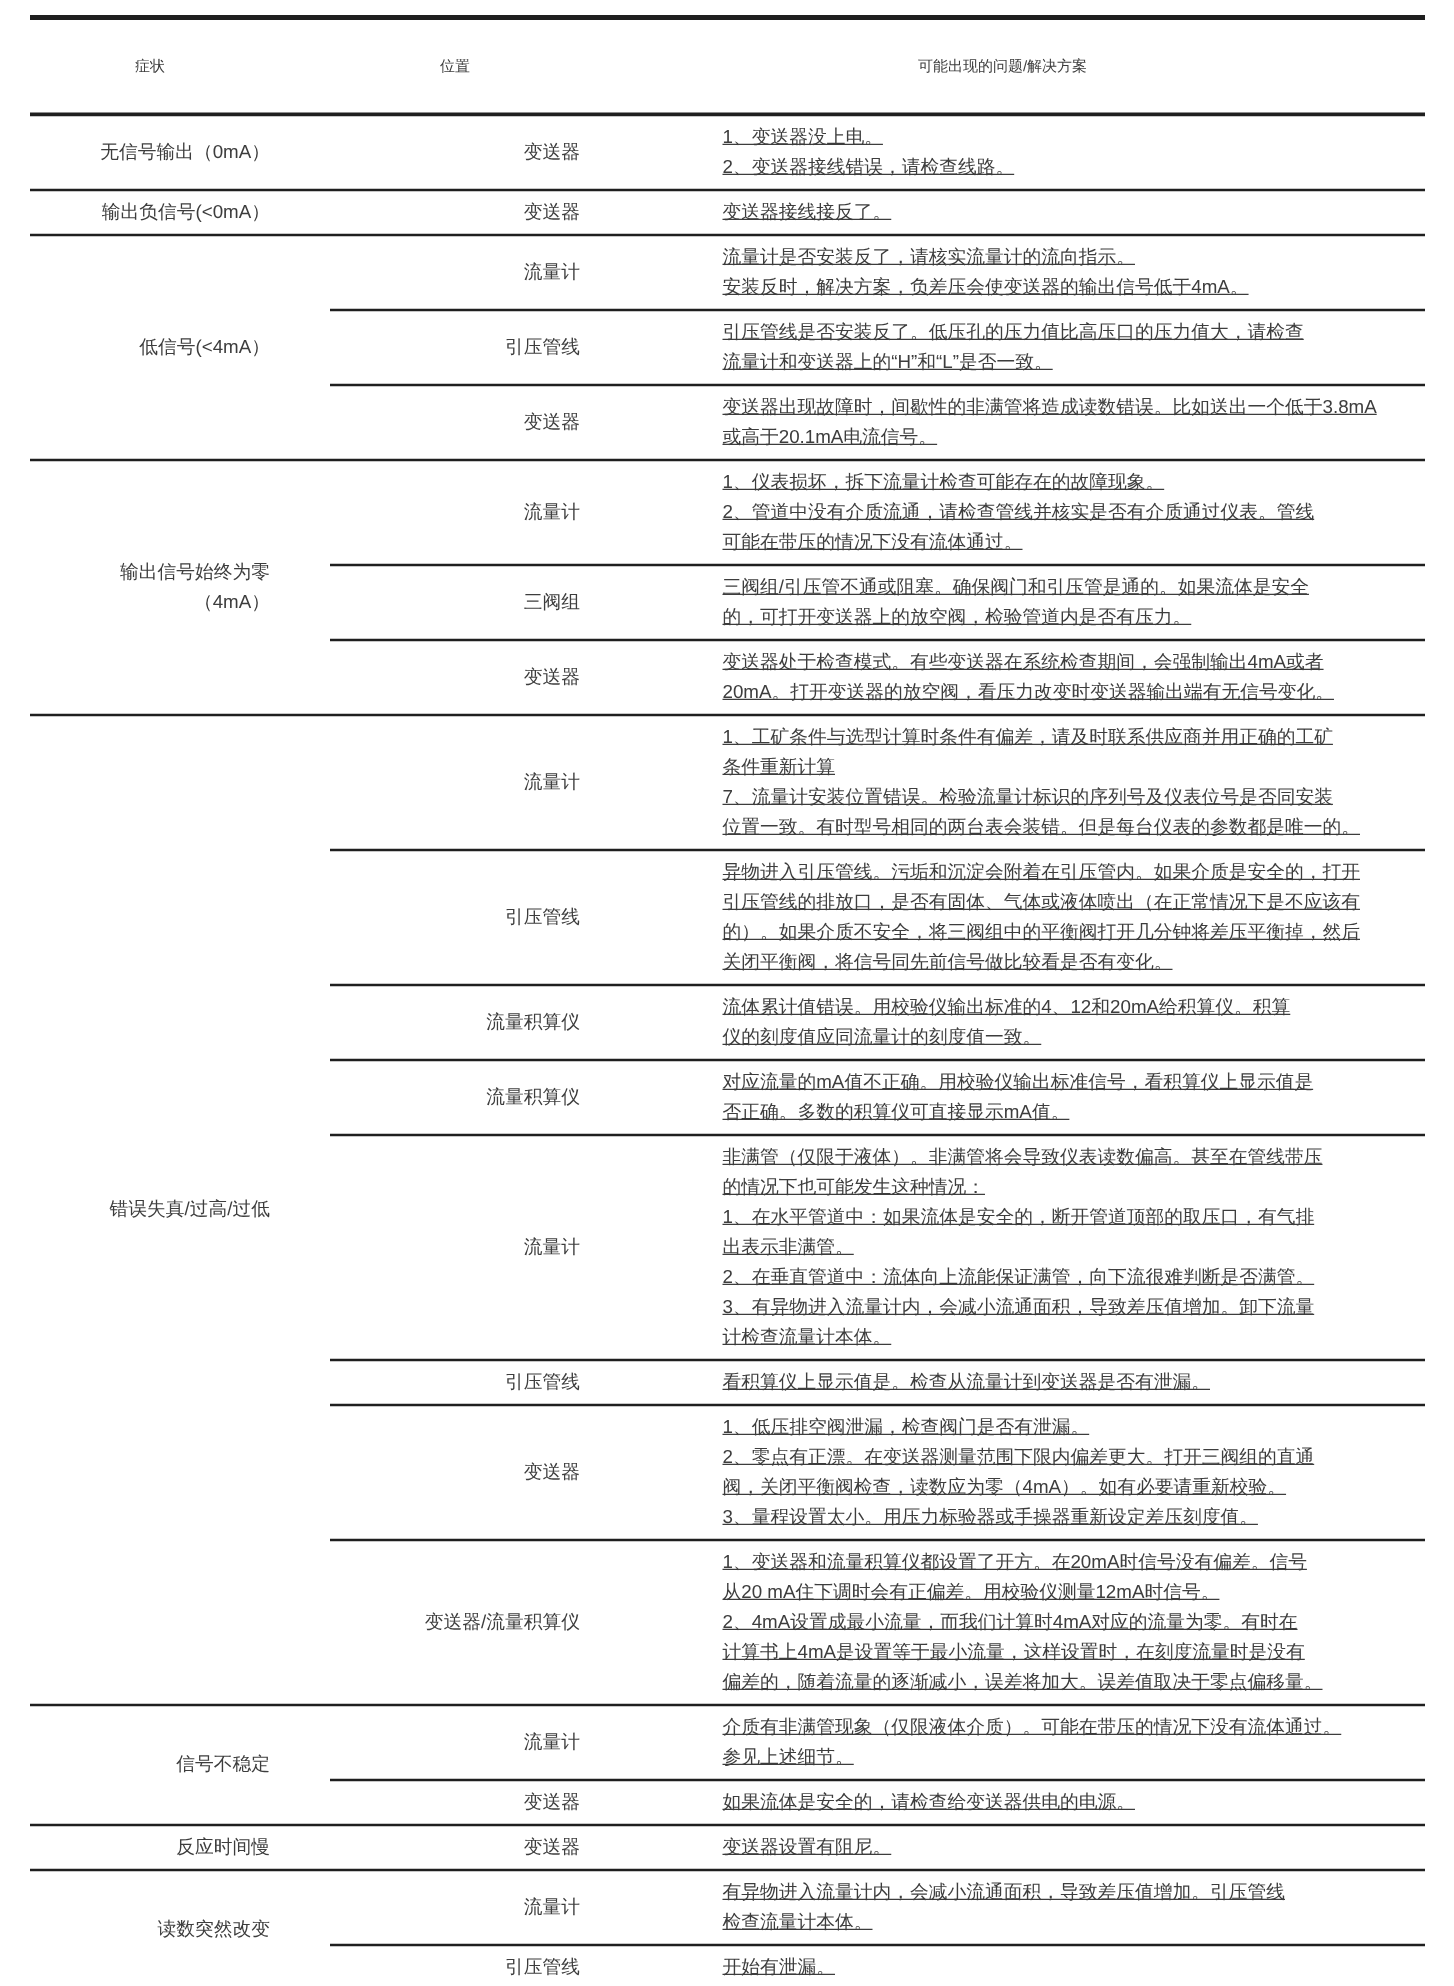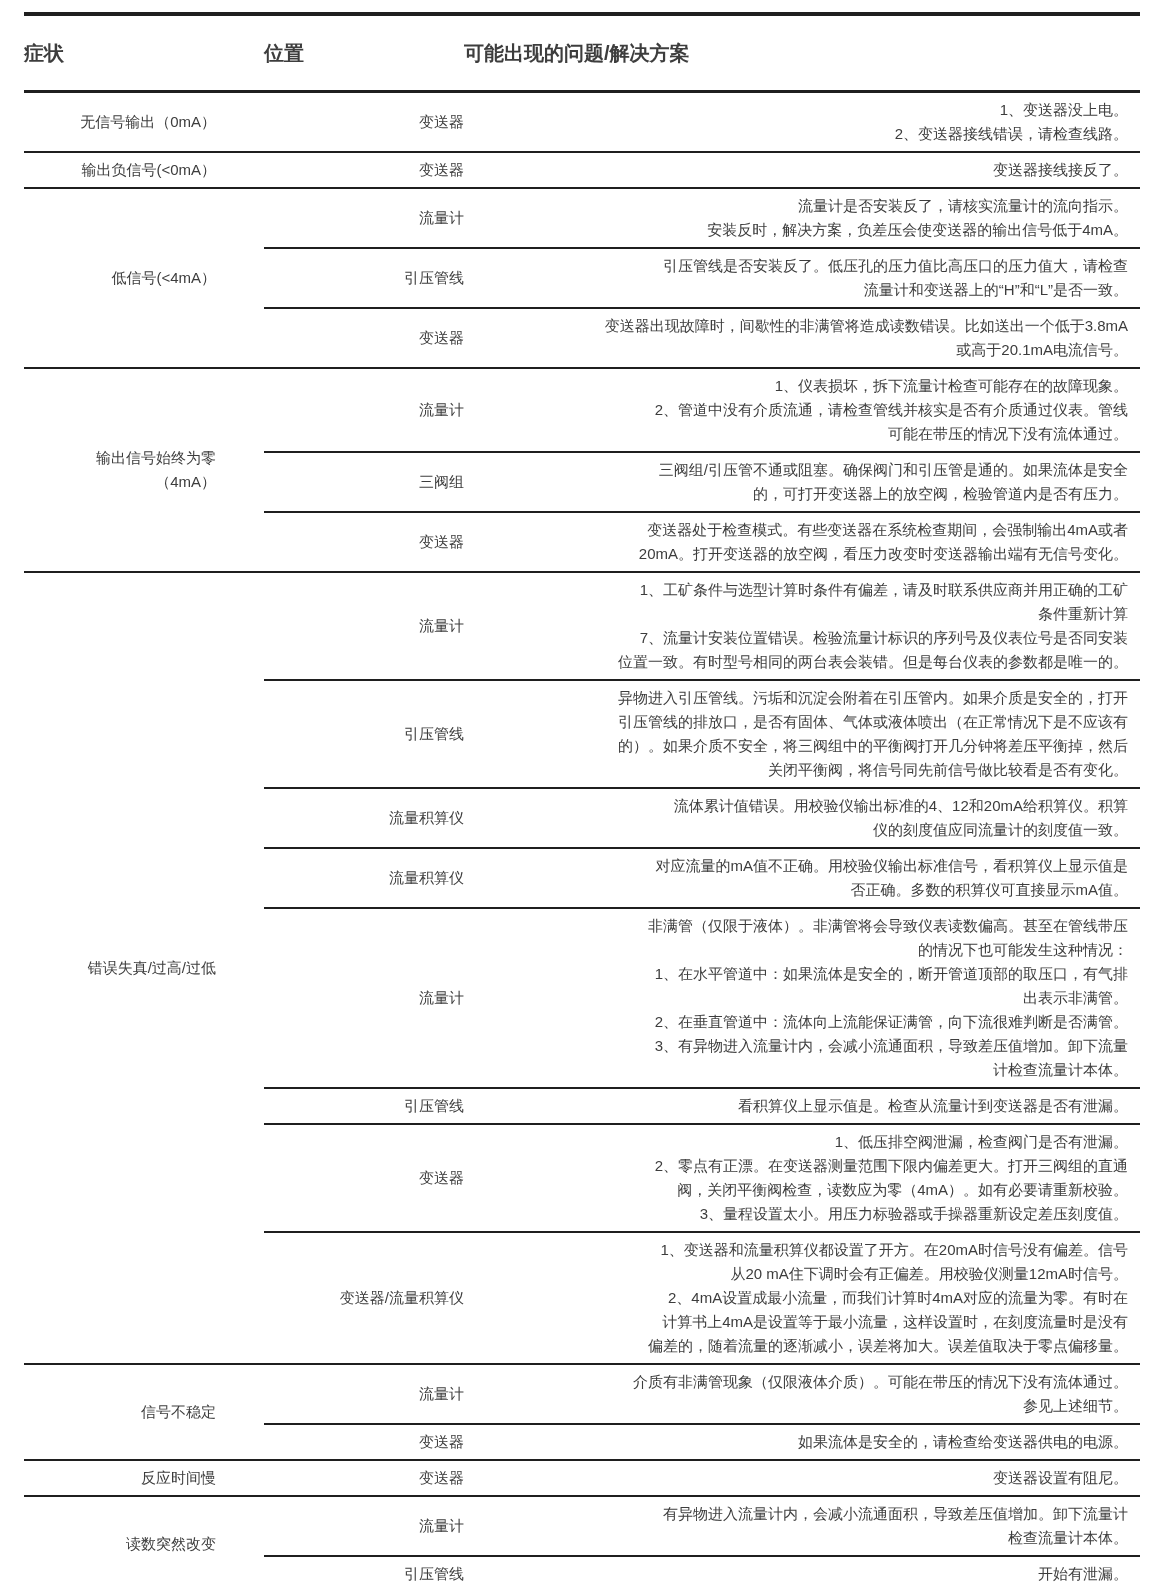--- a/index.html
+++ b/index.html
@@ -24,50 +24,51 @@
     width:100%;
     border-collapse:collapse;
     table-layout:fixed;
     border-top:4px solid var(--border);
     border-bottom:4px solid var(--border);
   }
   col.c1{width:240px;}
   col.c2{width:200px;}
   col.c3{width:676px;}
   thead th{
-    font-weight:700;
-    font-size:20px;
+    font-weight:400;
+    font-size:12px;
     color:var(--text);
     border-bottom:3px solid var(--border);
     padding:27px 0;
     line-height:20px;
-    text-align:left;
+    text-align:center;
   }
   thead th.h1{padding-right:48px;}
   tbody td{
     font-size:15px;
     line-height:24px;
     color:var(--text);
     vertical-align:middle;
     padding:5px 0;
     border-top:2px solid var(--border);
   }
   td.symptom{
     text-align:right;
     padding-right:48px;
     white-space:pre-line;
   }
   td.location{
     text-align:right;
   }
   td.solution{
-    text-align:right;
+    text-align:left;
     padding-left:114px;
     padding-right:12px;
     white-space:pre-line;
+    text-decoration:underline;
   }
 </style>
 </head>
 <body>
 
 <div class="page">
   <table class="troubleshoot">
     <colgroup>
       <col class="c1">
         <col class="c2">
@@ -191,21 +192,21 @@
           <td class="solution">如果流体是安全的，请检查给变送器供电的电源。</td>
         </tr>
         <tr>
           <td class="symptom" rowspan="1">反应时间慢</td>
           <td class="location">变送器</td>
           <td class="solution">变送器设置有阻尼。</td>
         </tr>
         <tr>
           <td class="symptom" rowspan="2">读数突然改变</td>
           <td class="location">流量计</td>
-          <td class="solution">有异物进入流量计内，会减小流通面积，导致差压值增加。卸下流量计
+          <td class="solution">有异物进入流量计内，会减小流通面积，导致差压值增加。引压管线
 检查流量计本体。</td>
         </tr>
         <tr>
           <td class="location">引压管线</td>
           <td class="solution">开始有泄漏。</td>
         </tr>
       </tbody>
   </table>
 </div>
 

